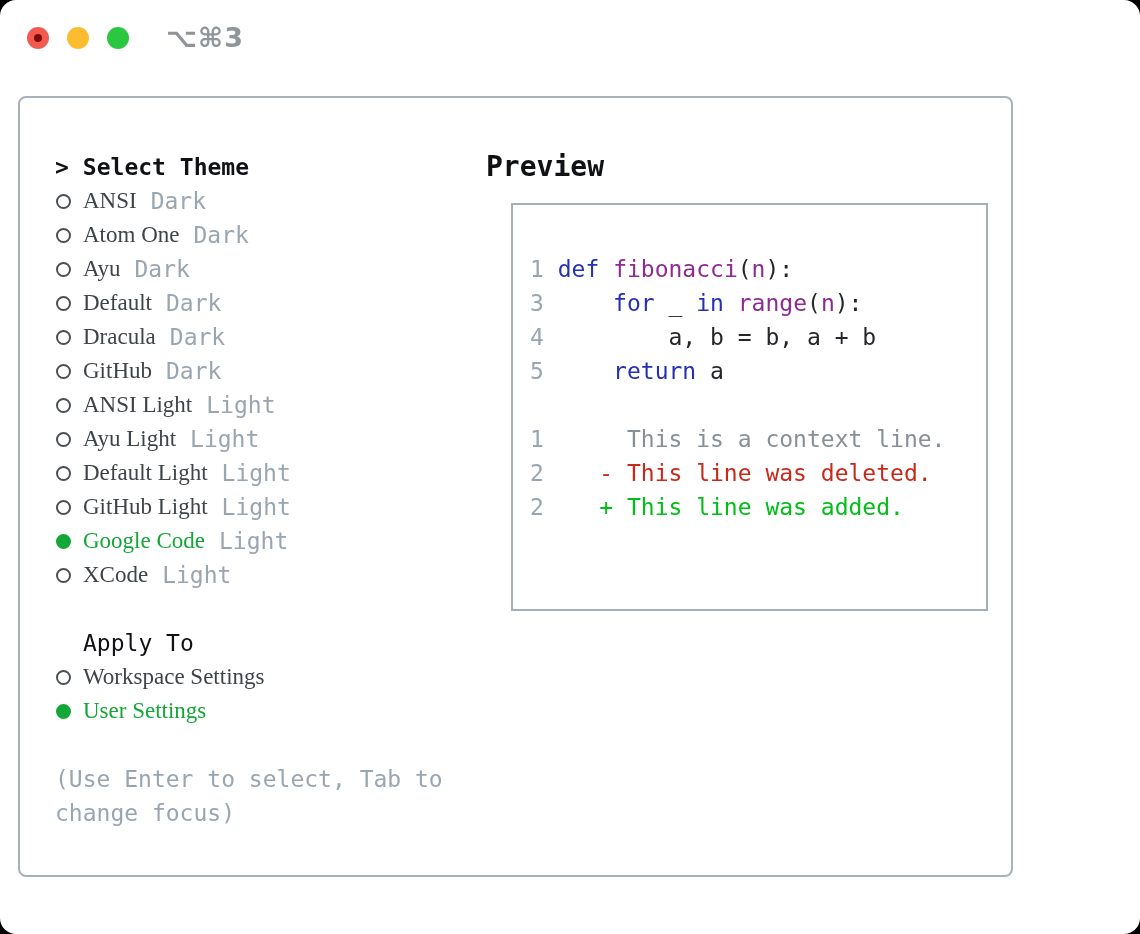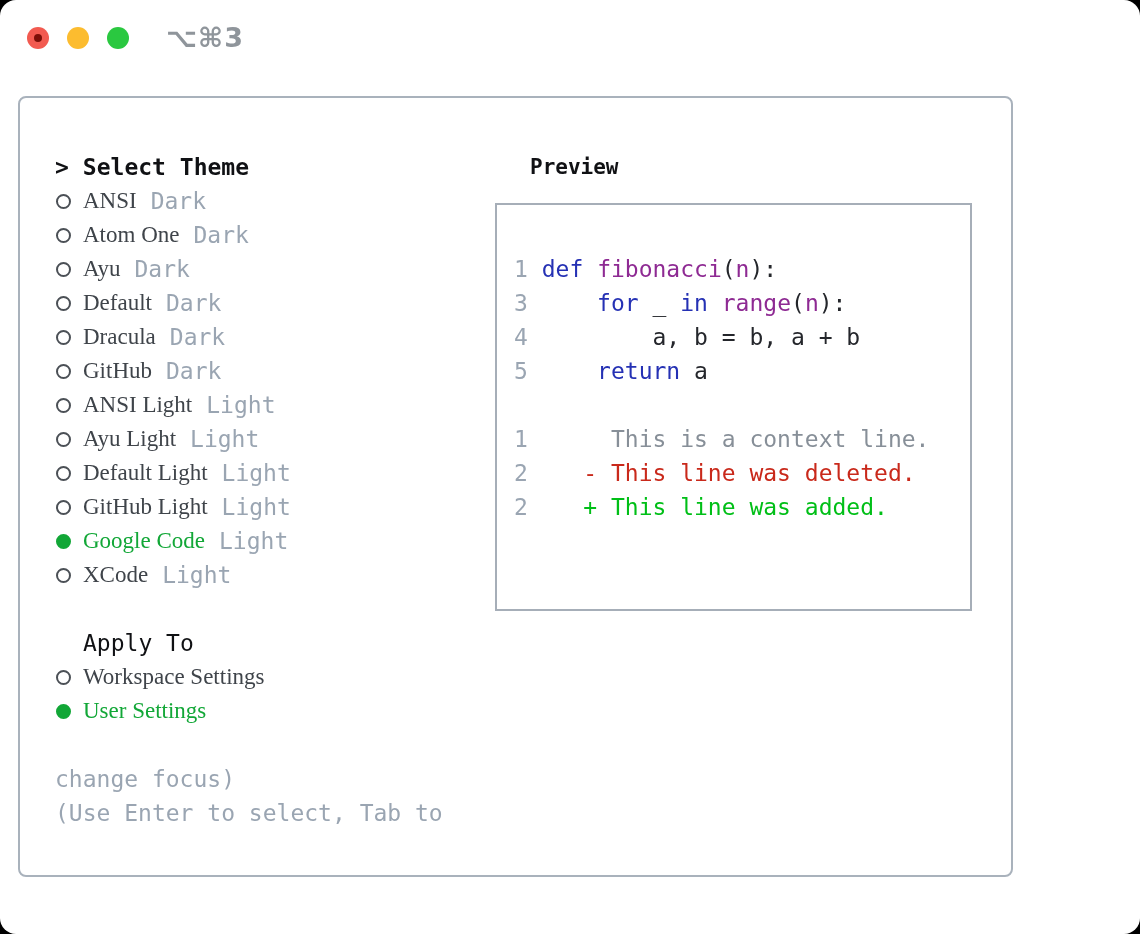--- a/index.html
+++ b/index.html
@@ -57,25 +57,25 @@
   }
   .row.selected .radio{background:var(--accent-green);border-color:var(--accent-green);}
   .t-name{color:var(--text-dark);font-family:Liberation Serif, serif;}
   .row.selected .t-name{color:var(--accent-green);}
   .t-tag{color:var(--muted-gray);margin-left:14px;}
   .section-title{padding-left:34px;color:#101114;}
   .help-line{height:34px;line-height:34px;padding-left:6px;color:var(--muted-gray);
     font-size:23px;white-space:pre;}
   
   .preview-title{
-    position:absolute;left:510px;top:52px;height:34px;line-height:34px;
-    font-size:21px;font-weight:bold;color:#101114;
+    position:absolute;left:466px;top:52px;height:34px;line-height:34px;
+    font-size:28px;font-weight:bold;color:#101114;
   }
   .preview-box{
-    position:absolute;left:475px;top:105px;width:477px;height:408px;
+    position:absolute;left:491px;top:105px;width:477px;height:408px;
     border:2px solid #a6aeb8;background:#fff;padding:47px 0 0 17px;
   }
   .code-line{height:34px;line-height:34px;font-size:23px;white-space:pre;}
   .seg-num{color:var(--muted-gray);}
   .seg-kw{color:var(--keyword-blue);}
   .seg-fn{color:var(--function-purple);}
   .seg-lit{color:var(--literal-teal);}
   .seg-pln{color:#24262b;}
   .seg-ctx{color:var(--context-gray);}
   .seg-del{color:var(--deleted-red);}
@@ -179,22 +179,22 @@
   </div>
           <div class="row selected">
     <span class="radio"></span>
     <span class="t-name">User Settings</span>
     
   </div>
         </div>
 
       <div class="spacer"></div>
 
+      <div class="help-line">(Use Enter to select, Tab to</div>
       <div class="help-line">change focus)</div>
-      <div class="help-line">(Use Enter to select, Tab to</div>
     </div>
 
     <div class="preview-title">Preview</div>
 
     <div class="preview-box">
       <div id="preview-lines">
           <div class="code-line"><span class="seg-num">1</span><span class="seg-pln"> </span><span class="seg-kw">def</span><span class="seg-pln"> </span><span class="seg-fn">fibonacci</span><span class="seg-pln">(</span><span class="seg-fn">n</span><span class="seg-pln">):</span></div>
           <div class="code-line"><span class="seg-num">3</span><span class="seg-pln">     </span><span class="seg-kw">for</span><span class="seg-pln"> _ </span><span class="seg-kw">in</span><span class="seg-pln"> </span><span class="seg-fn">range</span><span class="seg-pln">(</span><span class="seg-fn">n</span><span class="seg-pln">):</span></div>
           <div class="code-line"><span class="seg-num">4</span><span class="seg-pln">         a, b = b, a + b</span></div>
           <div class="code-line"><span class="seg-num">5</span><span class="seg-pln">     </span><span class="seg-kw">return</span><span class="seg-pln"> a</span></div>

